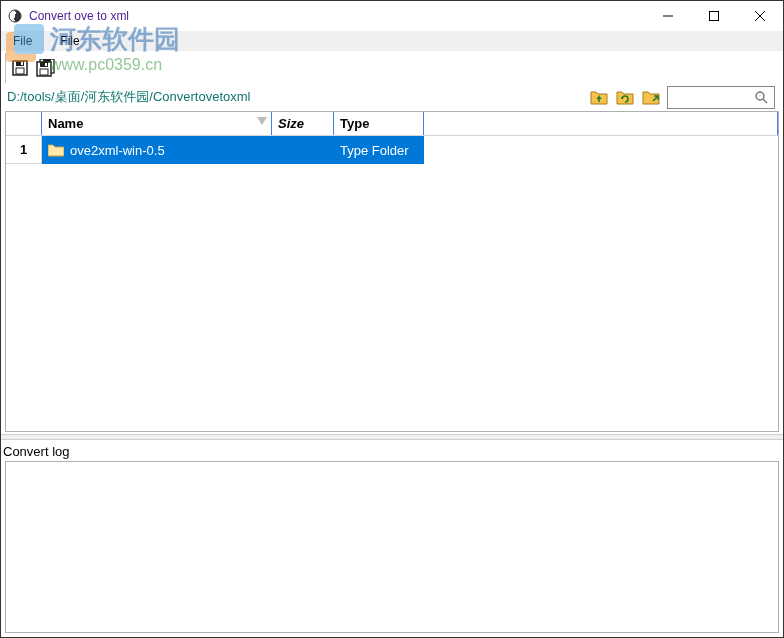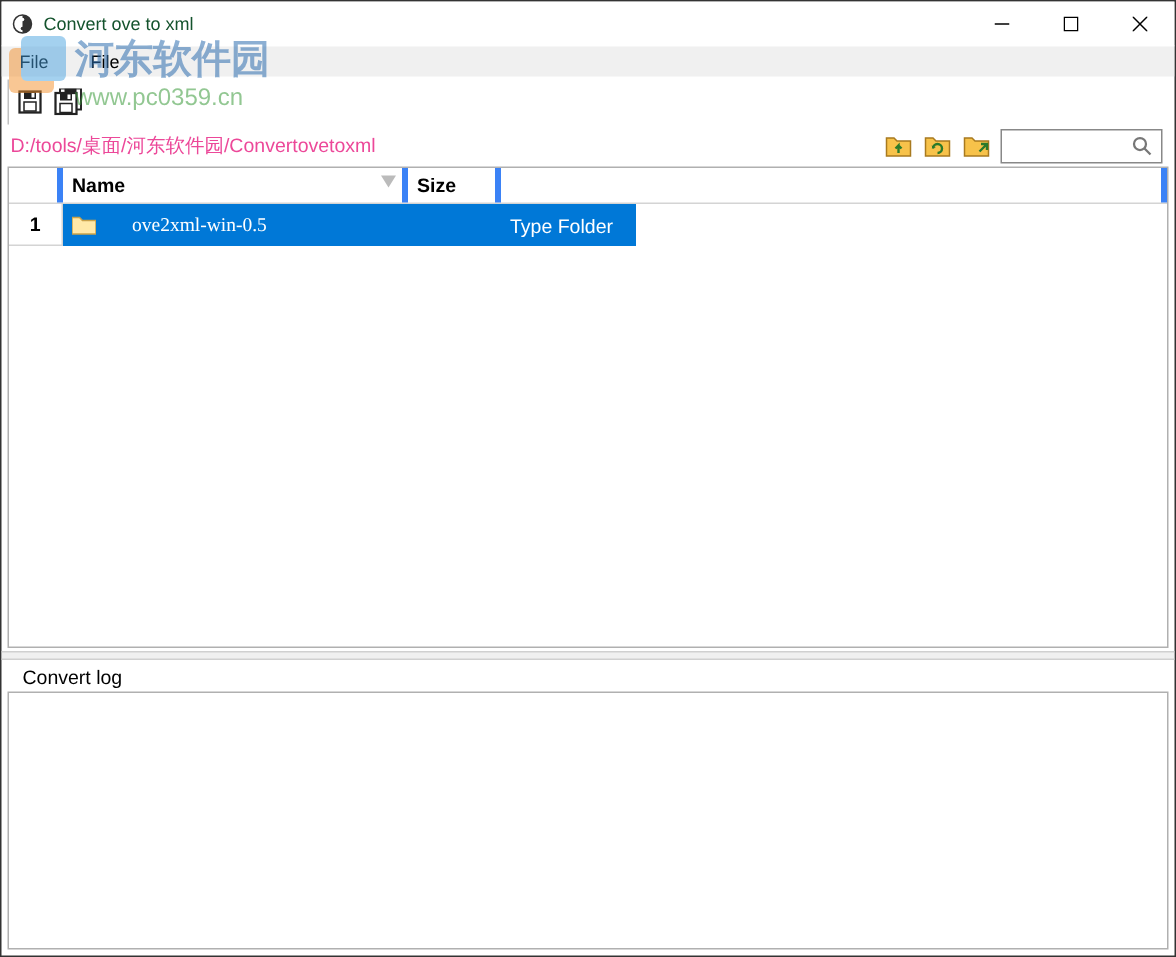--- a/index.html
+++ b/index.html
@@ -20,21 +20,21 @@
   display: flex;
   align-items: center;
   padding-left: 6px;
   border-bottom: 1px solid #fff;
 }
 .titlebar .app-icon {
   width: 16px; height: 16px;
   margin-right: 6px;
   display: flex; align-items: center; justify-content: center;
 }
-.titlebar .title { flex: 1; color: #14532d; font-size: 12px; }
+.titlebar .title { flex: 1; color: #4c1d95; font-size: 12px; }
 .win-controls { display: flex; height: 100%; }
 .win-btn {
   width: 46px; height: 30px;
   display: flex; align-items: center; justify-content: center;
   font-family: "Segoe UI Symbol", sans-serif;
   font-size: 10px;
   color: #000;
   cursor: pointer;
 }
 .menubar {
@@ -61,21 +61,21 @@
   display: flex; align-items: center; justify-content: center;
   cursor: pointer;
 }
 .pathbar {
   height: 28px;
   display: flex;
   align-items: center;
   padding: 0 8px 0 6px;
   gap: 6px;
 }
-.pathbar .path-text { flex: 1; font-size: 13px; color: #ec4899; }
+.pathbar .path-text { flex: 1; font-size: 13px; color: #0f766e; }
 .pathbar .folder-btn { width: 20px; height: 20px; cursor: pointer; display: flex; align-items: center; justify-content: center; }
 .search-box {
   width: 108px; height: 23px;
   border: 1px solid #888;
   display: flex;
   align-items: center;
   background: #fff;
 }
 .search-box input {
   border: none; outline: none; flex: 1;
@@ -91,31 +91,31 @@
   flex-direction: column;
   overflow: hidden;
 }
 .table-head {
   display: flex;
   height: 24px;
   background: #fff;
   border-bottom: 1px solid #d4d4d4;
 }
 .table-head .th {
-  border-right: 4px solid #3b82f6;
+  border-right: 1px solid #3b82f6;
   font-weight: bold;
   font-size: 13px;
   display: flex;
   align-items: center;
   padding: 0 6px;
   position: relative;
 }
 .th-rownum { width: 36px; }
 .th-name { width: 230px; }
-.th-size { width: 62px; }
+.th-size { width: 62px; font-style: italic; }
 .th-type { width: 90px; }
 .th-date { width: 165px; }
 .th-rest { flex: 1; border-right: none; }
 .sort-ind {
   position: absolute; right: 4px; top: 5px;
   width: 0; height: 0;
   border-left: 5px solid transparent;
   border-right: 5px solid transparent;
   border-top: 8px solid #bbb;
 }
@@ -129,35 +129,35 @@
   font-weight: bold;
   font-size: 13px;
   background: #fff;
 }
 .row .cell {
   display: flex; align-items: center;
   padding: 0 6px;
   color: #fff;
   font-size: 13px;
 }
-.row .cell-name { width: 230px; gap: 24px; font-family: Liberation Serif, serif; }
+.row .cell-name { width: 230px; gap: 6px; }
 .row .cell-size { width: 62px; }
 .row .cell-type { width: 90px; }
 .row .cell-date { width: 165px; }
 .row.selected .cell { background: #0078d7; }
 .folder-icon-sm { width: 16px; height: 14px; }
 .splitter {
   height: 6px;
   background: #f0f0f0;
   cursor: ns-resize;
   border-top: 1px solid #d0d0d0;
   border-bottom: 1px solid #d0d0d0;
 }
 .log-label {
-  padding: 4px 6px 0 14px;
+  padding: 4px 6px 0 2px;
   font-size: 13px;
   color: #000;
 }
 .log-area {
   height: 172px;
   border: 1px solid #b0b0b0;
   margin: 2px 4px 4px 4px;
   background: #fff;
 }
 .watermark {
@@ -260,20 +260,21 @@
 </div>
 
 <div class="file-area">
   <div class="table-head">
     <div class="th th-rownum"></div>
     <div class="th th-name">
       <span>Name</span>
       <span class="sort-ind"></span>
     </div>
     <div class="th th-size">Size</div>
+    <div class="th th-type">Type</div>
     <div class="th th-rest"></div>
   </div>
   <div class="table-body">
     <div class="row selected">
       <div class="rownum">1</div>
       <div class="cell cell-name">
         <span class="folder-icon-sm">
           <svg width="16" height="14" viewBox="0 0 16 14">
               <path d="M0 2 L5 2 L7 4 L16 4 L16 13 L0 13 Z" fill="#ffe9a8" stroke="#c9a24a"></path>
             </svg>

